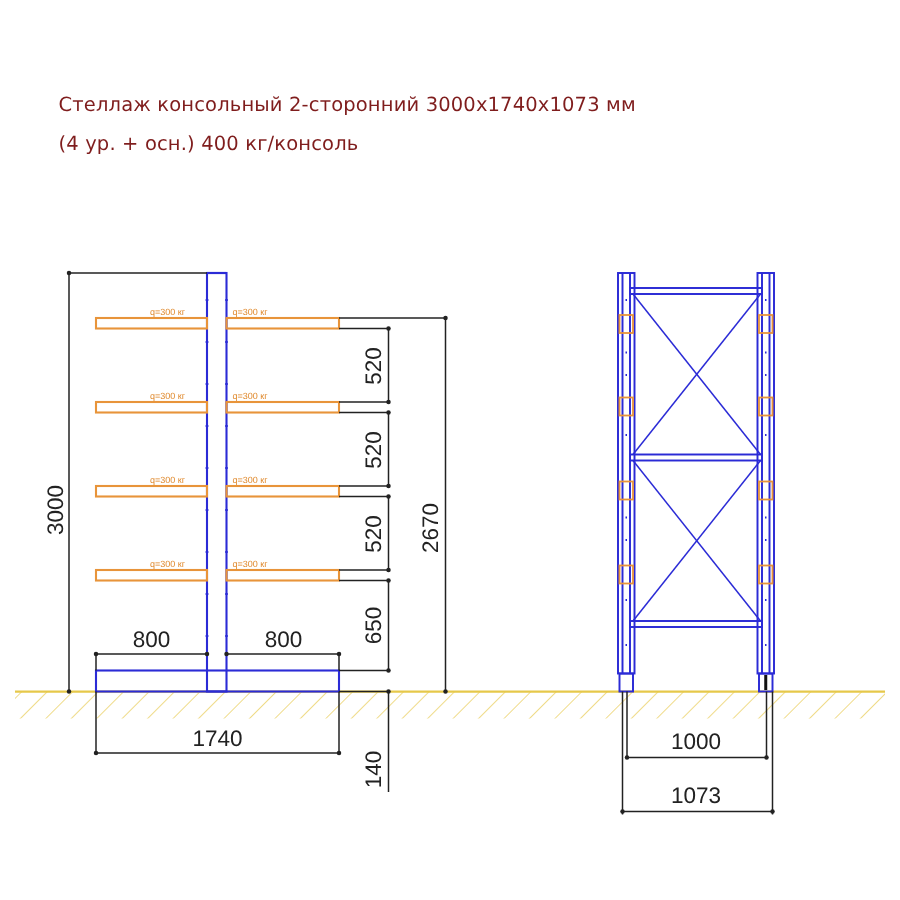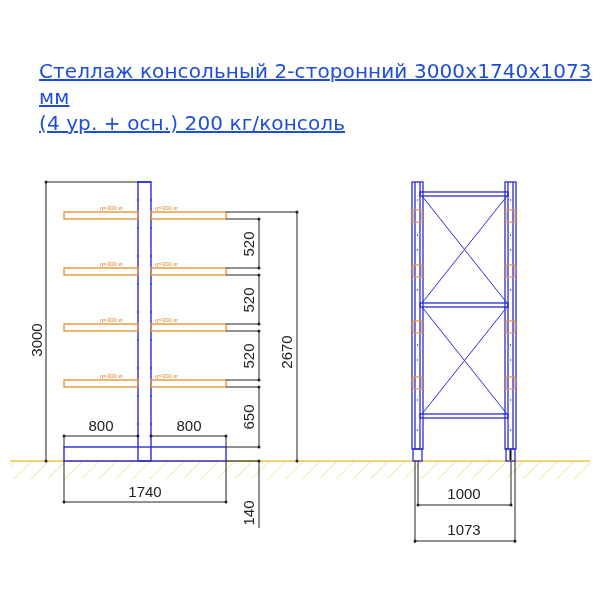--- a/index.html
+++ b/index.html
@@ -1,27 +1,27 @@
 <!DOCTYPE html>
 <html><head>
   <meta charset="utf-8">
   <style>
     html, body { margin:0; padding:0; background:#ffffff; }
     body { width:600px; height:600px; position:relative; overflow:hidden; font-family:"DejaVu Sans", sans-serif; }
-    .title { position:absolute; left:39px; top:58px; font-size:20px; line-height:26px; color:#1d4ed8; letter-spacing:0.1px;text-decoration:underline; }
+    .title { position:absolute; left:39px; top:58px; font-size:13px; line-height:26px; color:#7f1d1d; letter-spacing:0.1px; }
     svg { position:absolute; left:0; top:0; }
     .dim { font-family:"Liberation Sans", sans-serif; font-size:15px; fill:#222; }
     .load { font-family:"Liberation Sans", sans-serif; font-size:6px; fill:#e08a2e; }
   </style>
 </head>
 <body>
 
 <div class="title">
   <div>Стеллаж консольный 2-сторонний 3000x1740x1073 мм</div>
-  <div>(4 ур. + осн.) 200 кг/консоль</div>
+  <div>(4 ур. + осн.) 400 кг/консоль</div>
 </div>
 
 <svg width="600" height="600" viewBox="0 0 600 600">
   <defs>
     <pattern id="hatch" width="12" height="12" patternUnits="userSpaceOnUse" patternTransform="rotate(45)">
       <line x1="0" y1="0" x2="0" y2="12" stroke="#eed77a" stroke-width="1.2"></line>
     </pattern>
   </defs>
 
   <g>

